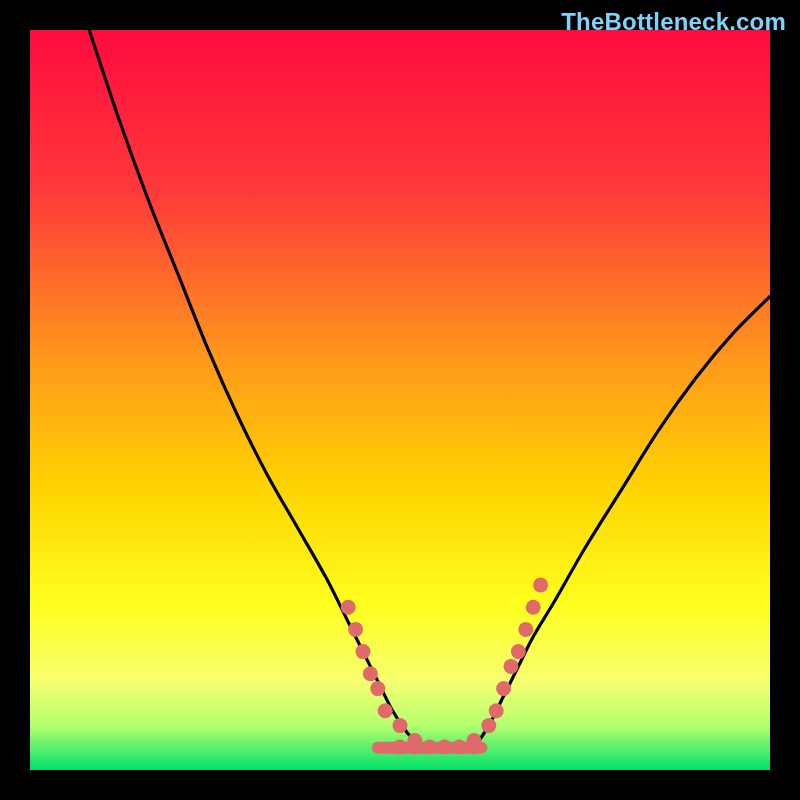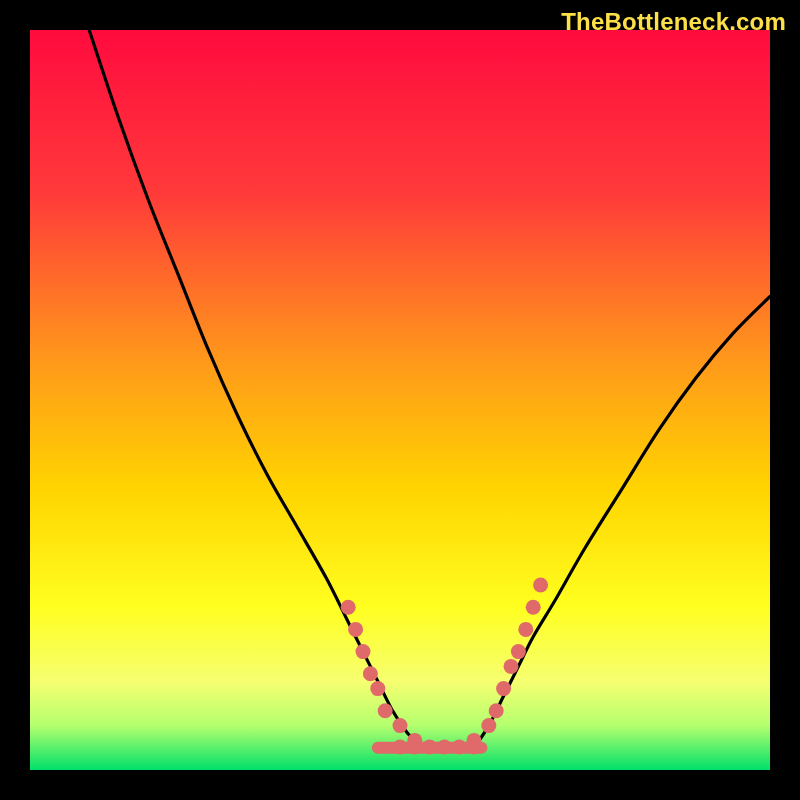--- a/index.html
+++ b/index.html
@@ -21,21 +21,21 @@
     left: 30px;
     top: 30px;
     width: 740px;
     height: 740px;
     overflow: hidden;
   }
   .watermark {
     position: absolute;
     top: 8px;
     right: 14px;
-    color: #fde047;
+    color: #7dd3fc;
     font-size: 24px;
     font-weight: 600;
     letter-spacing: 0.2px;
   }
   svg { display: block; }
 </style>
 </head>
 <body>
 
 <div class="frame">

